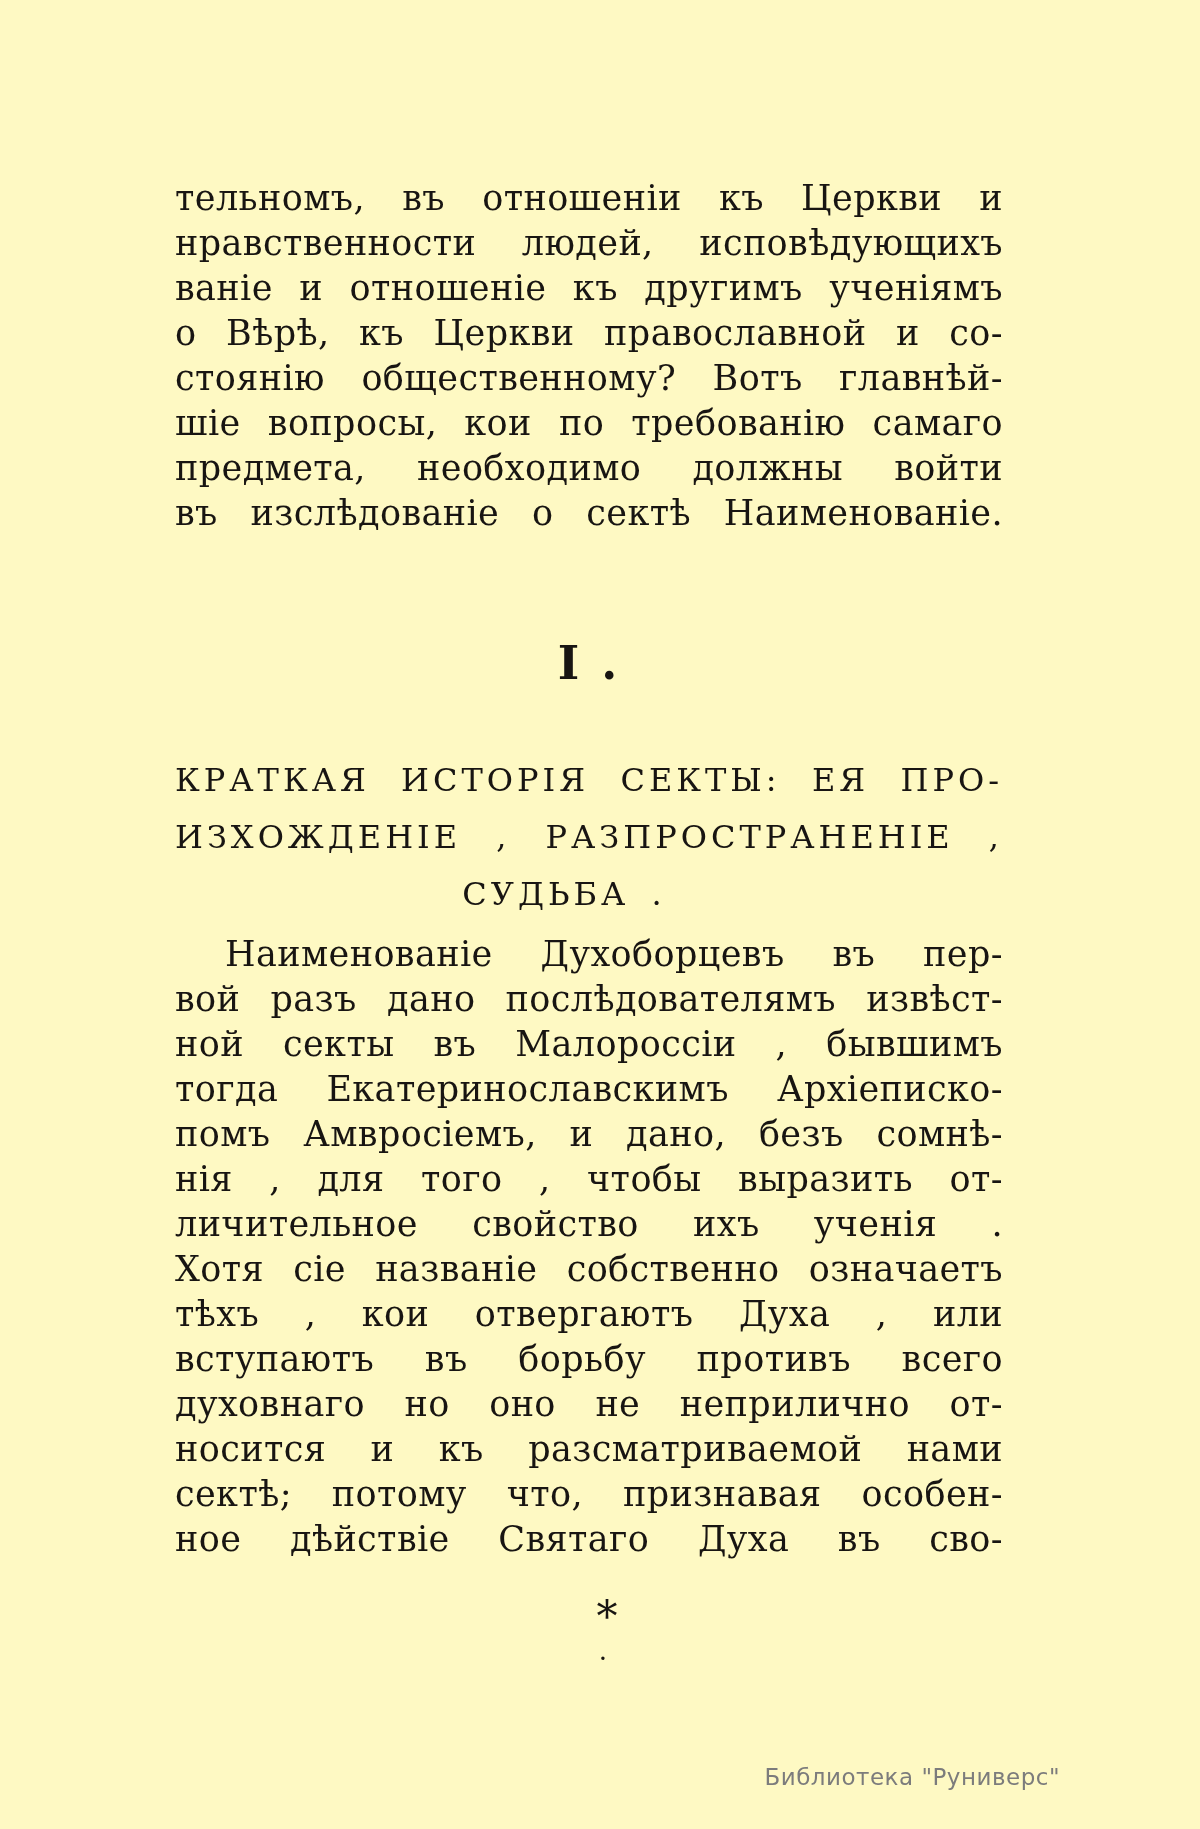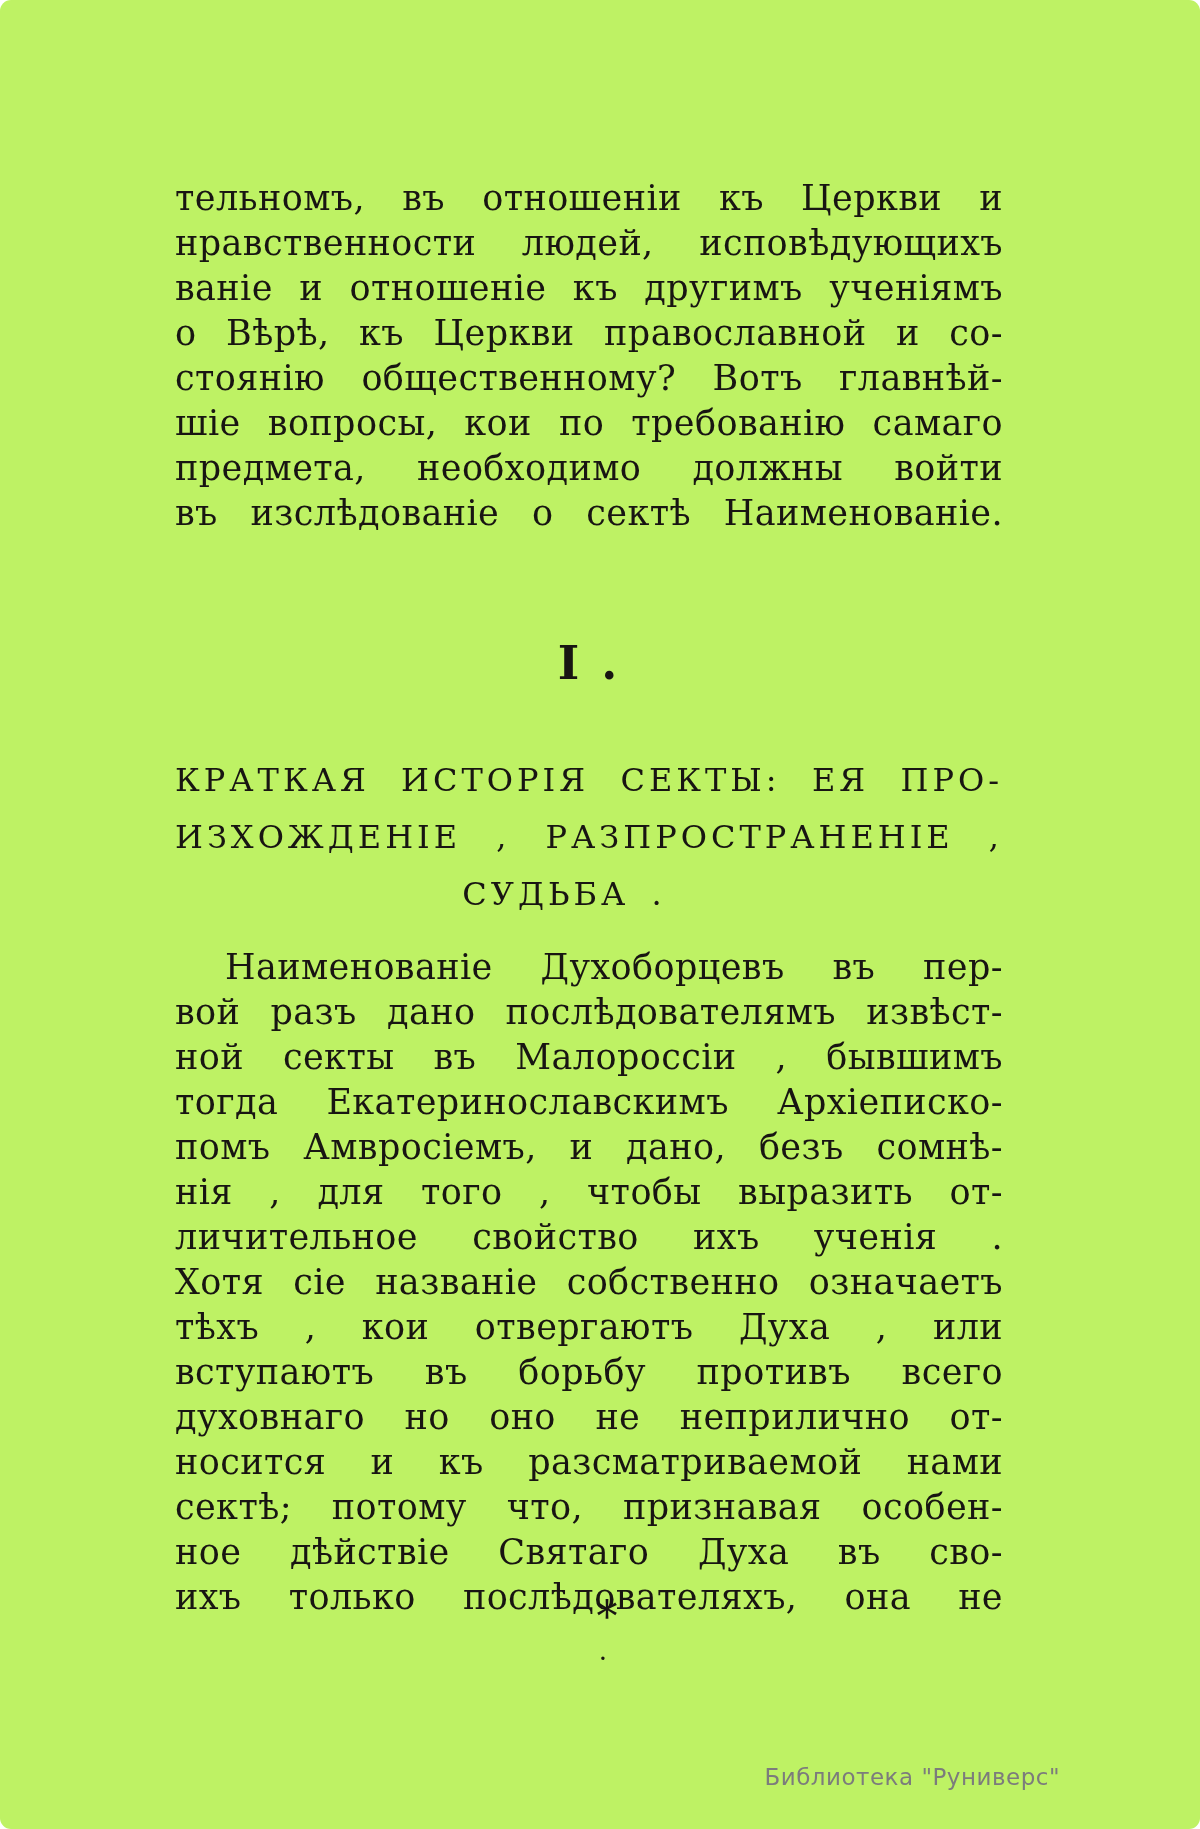--- a/index.html
+++ b/index.html
@@ -1,35 +1,34 @@
 <!DOCTYPE html>
 <html><head>
 <meta charset="utf-8">
 <style>
   html, body { margin: 0; padding: 0; background: #ffffff; }
   .page {
     position: relative;
     width: 1200px;
     height: 1829px;
-    background: #bef264;
+    background: #fef9c3;
     color: #181512;
     font-family: "DejaVu Serif", "Liberation Serif", serif;
     overflow: hidden;
-    border-radius: 11px;
   }
   .text-block {
     position: absolute;
     left: 175px;
     top: 0;
     width: 828px;
     height: 100%;
   }
   .para { position: absolute; left: 0; right: 0; }
   .para1 { top: 176px; }
-  .para2 { top: 932px; margin-top: 13px; }
+  .para2 { top: 932px; }
   .line {
     font-size: 35px;
     line-height: 45px;
     height: 45px;
     letter-spacing: 0.4px;
     text-align: justify;
     text-align-last: justify;
     white-space: nowrap;
   }
   .para2 .line:first-child { text-indent: 50px; }
@@ -125,21 +124,20 @@
         <div class="line">помъ Амвросіемъ, и дано, безъ сомнѣ-</div>
         <div class="line">нія , для того , чтобы выразить от-</div>
         <div class="line">личительное свойство ихъ ученія .</div>
         <div class="line">Хотя сіе названіе собственно означаетъ</div>
         <div class="line">тѣхъ , кои отвергаютъ Духа , или</div>
         <div class="line">вступаютъ въ борьбу противъ всего</div>
         <div class="line">духовнаго но оно не неприлично от-</div>
         <div class="line">носится и къ разсматриваемой нами</div>
         <div class="line">сектѣ; потому что, признавая особен-</div>
         <div class="line">ное дѣйствіе Святаго Духа въ сво-</div>
-        <div class="line">ихъ только послѣдователяхъ, она не</div>
       </div>
 
     <div class="footnote-mark">*</div>
 
     <div class="footnote-dot">.</div>
   </div>
 
   <div class="footer">Библиотека "Руниверс"</div>
 </div>
 

